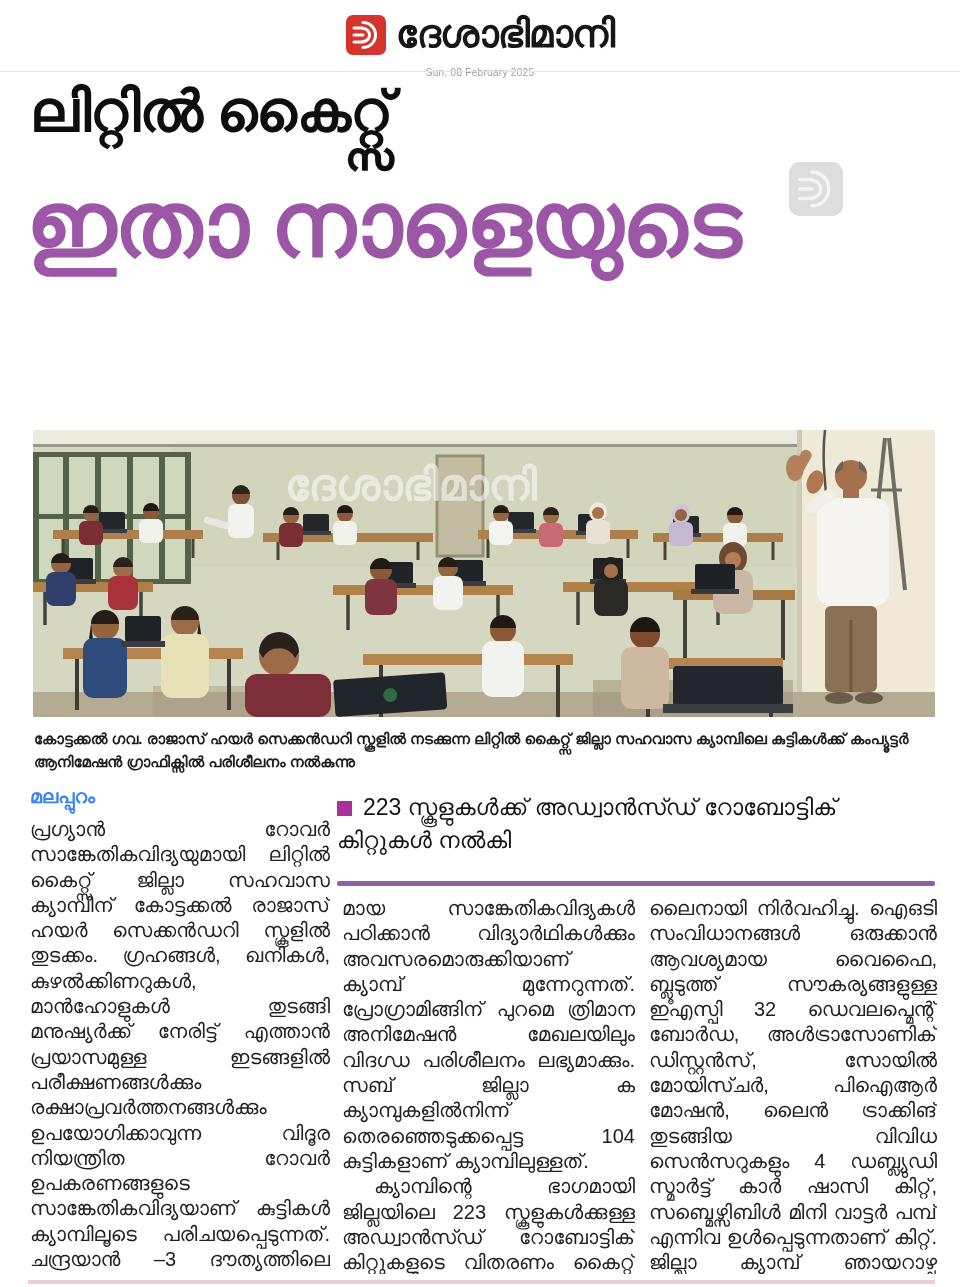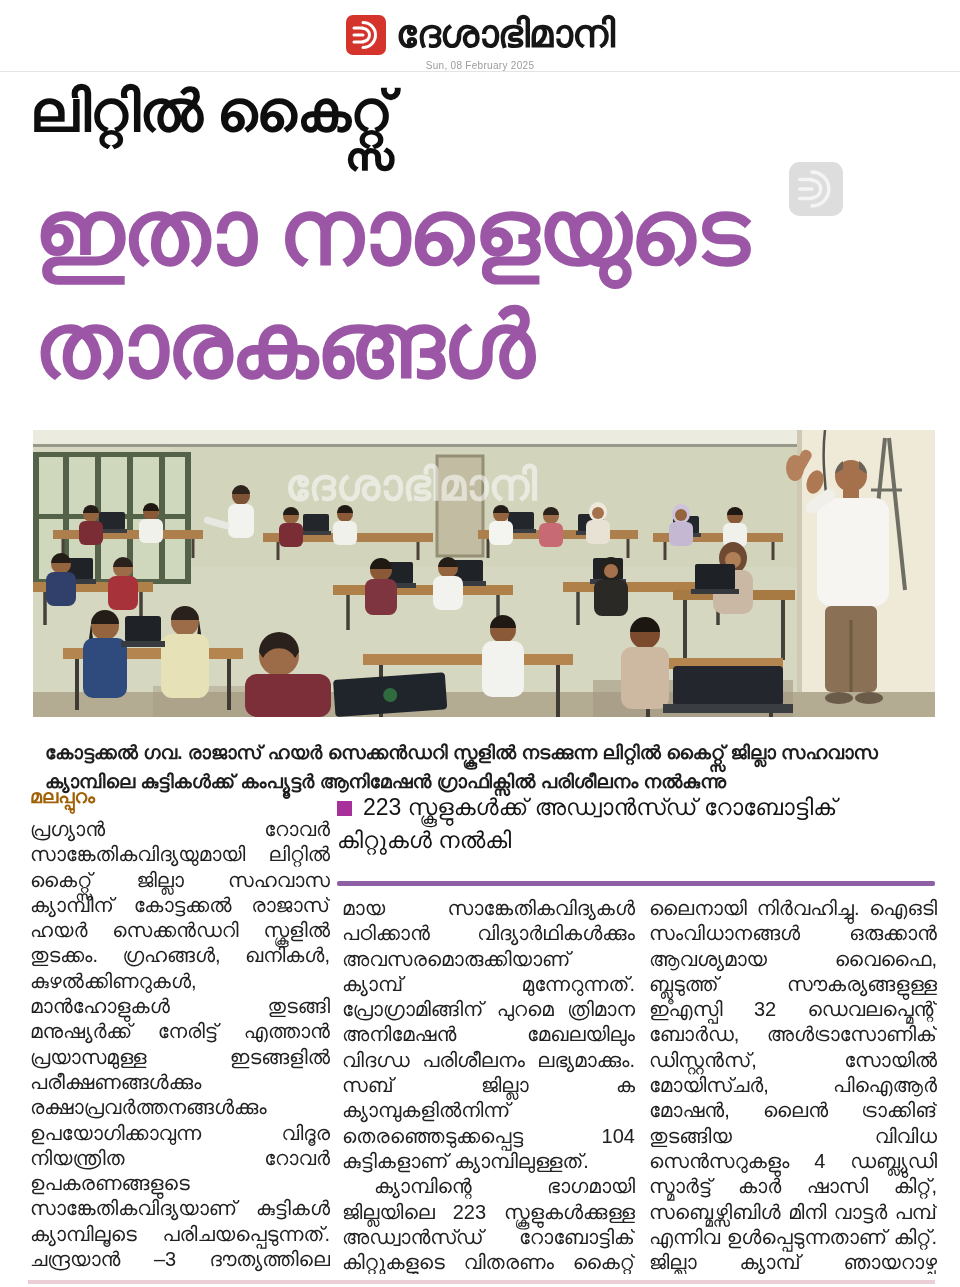--- a/index.html
+++ b/index.html
@@ -5,36 +5,36 @@
   html,body{margin:0;padding:0;background:#ffffff;}
   .page{
     position:relative;width:960px;height:1287px;background:#fff;overflow:hidden;
     font-family:"Liberation Sans", sans-serif;color:#1a1a1a;
   }
   
   .masthead{position:absolute;top:12px;left:0;width:960px;text-align:center;}
   .brand{display:flex;justify-content:center;align-items:center;gap:10px;}
   .brand .logo{width:40px;height:40px;display:inline-block;}
   .brand-name{font-size:39px;font-weight:800;color:#161616;letter-spacing:-1px;}
-  .masthead-date{margin-top:3px;font-size:10px;color:#9c9c9c;letter-spacing:.3px;}
+  .masthead-date{margin-top:10px;font-size:10px;color:#9c9c9c;letter-spacing:.3px;}
   .masthead-rule{position:absolute;top:71px;left:0;width:960px;height:1px;background:#e4e4e4;}
   
   .kicker{position:absolute;top:80px;left:30px;margin:0;font-size:57px;font-weight:800;
     color:#0e0e0e;letter-spacing:-1px;line-height:1.1;}
   .wm-logo{position:absolute;top:162px;left:789px;width:54px;height:54px;z-index:0;}
-  .headline{position:absolute;top:168px;left:26px;margin:8px;z-index:1;
+  .headline{position:absolute;top:168px;left:26px;margin:0;z-index:1;
     font-size:92px;font-weight:800;color:#9b57a6;line-height:113px;letter-spacing:-2px;}
   
   .photo{position:absolute;top:430px;left:33px;width:902px;height:287px;margin:0;
     overflow:hidden;background:#d6d7c0;}
   .photo svg{display:block;}
-  .caption{position:absolute;top:724px;left:30px;width:905px;margin:15px;
-    font-size:19px;font-weight:700;line-height:1.5;color:#1d1d1d;}
+  .caption{position:absolute;top:724px;left:30px;width:905px;margin:4px;
+    font-size:15px;font-weight:700;line-height:1.5;color:#1d1d1d;}
   
-  .dateline{position:absolute;top:786px;left:30px;font-size:19px;font-weight:800;color:#a16207;text-align:center;}
+  .dateline{position:absolute;top:786px;left:30px;font-size:19px;font-weight:800;color:#3b82f6;text-align:center;}
   .subhead{position:absolute;top:791px;left:337px;width:565px;
     font-size:23px;font-weight:400;color:#141414;line-height:1.42;}
   .subhead .bullet{display:inline-block;width:15px;height:15px;background:#a8309a;
     margin-right:11px;position:relative;top:1px;}
   .rule-purple{position:absolute;top:881px;left:337px;width:598px;height:5px;
     background:#8d5fa5;border-radius:2px;}
   .col{position:absolute;font-size:20px;line-height:25.3px;text-align:justify;color:#212121;
     overflow:hidden;}
   .col p{margin:0;}
   .col p.indent{text-indent:1.6em;}
@@ -79,21 +79,20 @@
         <line x1="8" y1="20" x2="17" y2="20"></line>
         <line x1="8" y1="27" x2="17" y2="27"></line>
         <path d="M17 7.5 a12.5 12.5 0 1 1 0 25"></path>
         <path d="M17 13.5 a6.5 6.5 0 1 1 0 13"></path>
       </g>
     </svg>
   </div>
 
   <h1 class="headline">
     <span>ഇതാ നാളെയുടെ</span><br>
-    <span>താരകങ്ങൾ</span>
   </h1>
 
   <figure class="photo">
     <svg viewBox="0 0 902 287" width="902" height="287">
 
       <rect x="0" y="0" width="902" height="287" fill="#d6d7c0"></rect>
       <rect x="0" y="0" width="902" height="14" fill="#ecebdf"></rect>
       <rect x="0" y="14" width="902" height="3" fill="#97978a"></rect>
       <rect x="140" y="17" width="624" height="120" fill="#d2d4bc"></rect>
 

